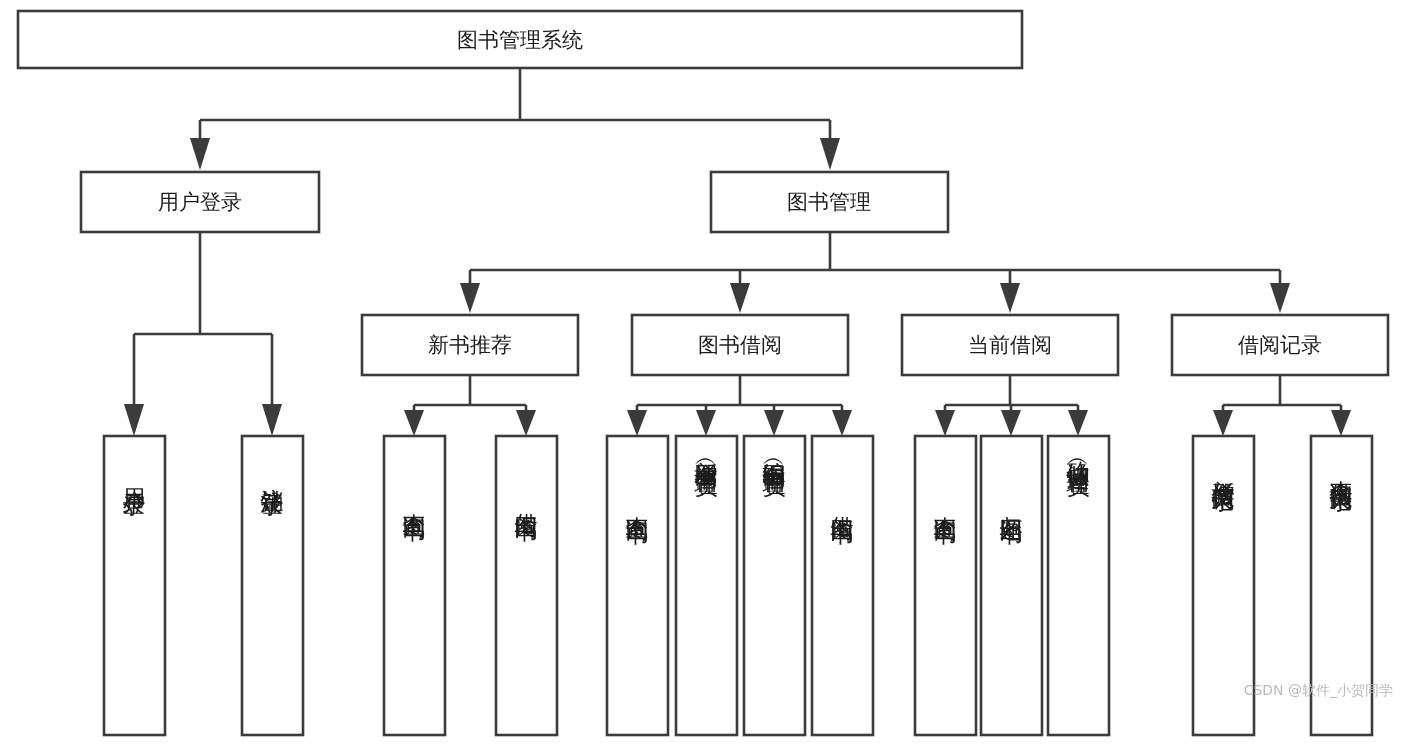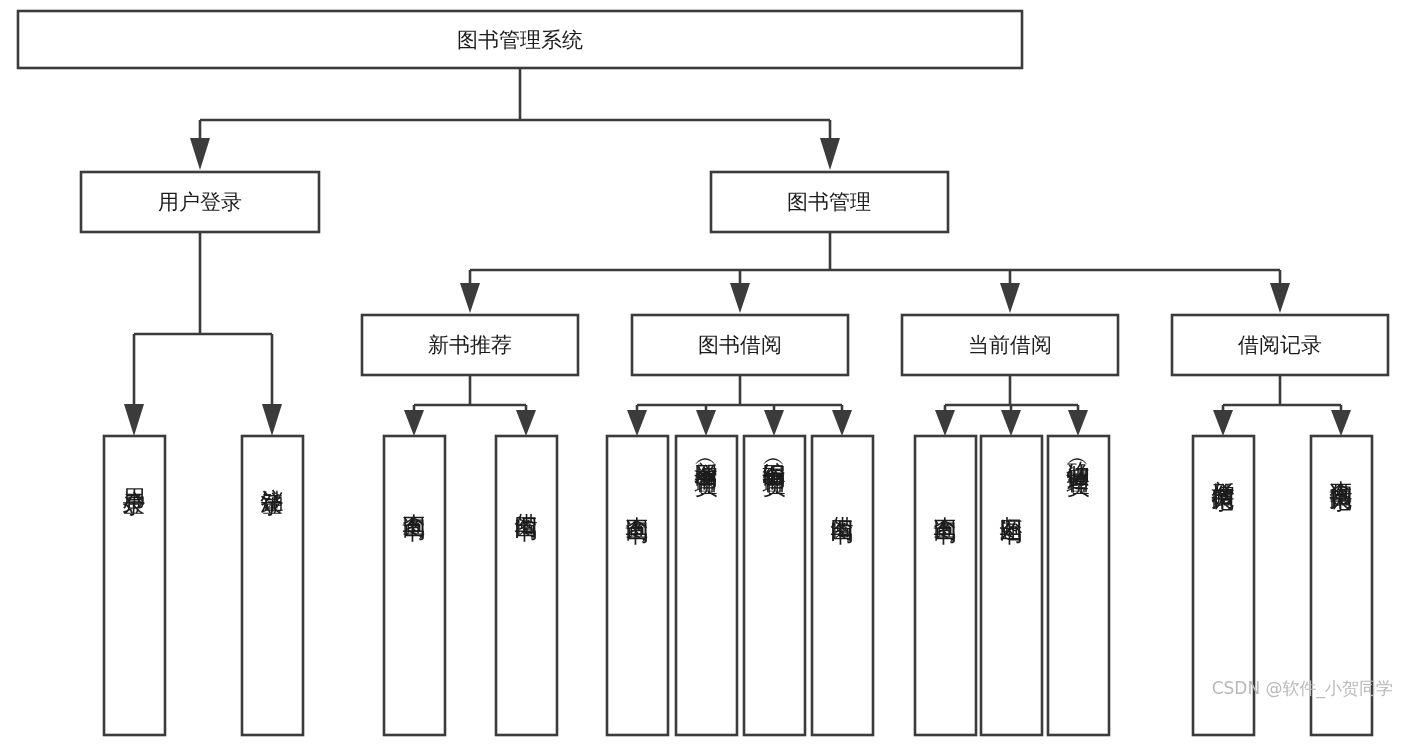--- a/index.html
+++ b/index.html
@@ -69,21 +69,21 @@
     line-height: 1.14;
     color: #1c1c1c;
     letter-spacing: 2px;
     white-space: nowrap;
   }
   .watermark {
     position: absolute;
     right: 12px;
     bottom: 6px;
     font-family: "DejaVu Sans", "Liberation Sans", sans-serif;
-    font-size: 17px;
+    font-size: 14px;
     color: #b9b9b9;
     white-space: nowrap;
     user-select: none;
   }
 </style>
 </head>
 <body>
 
 <div id="diagram-root">
 

